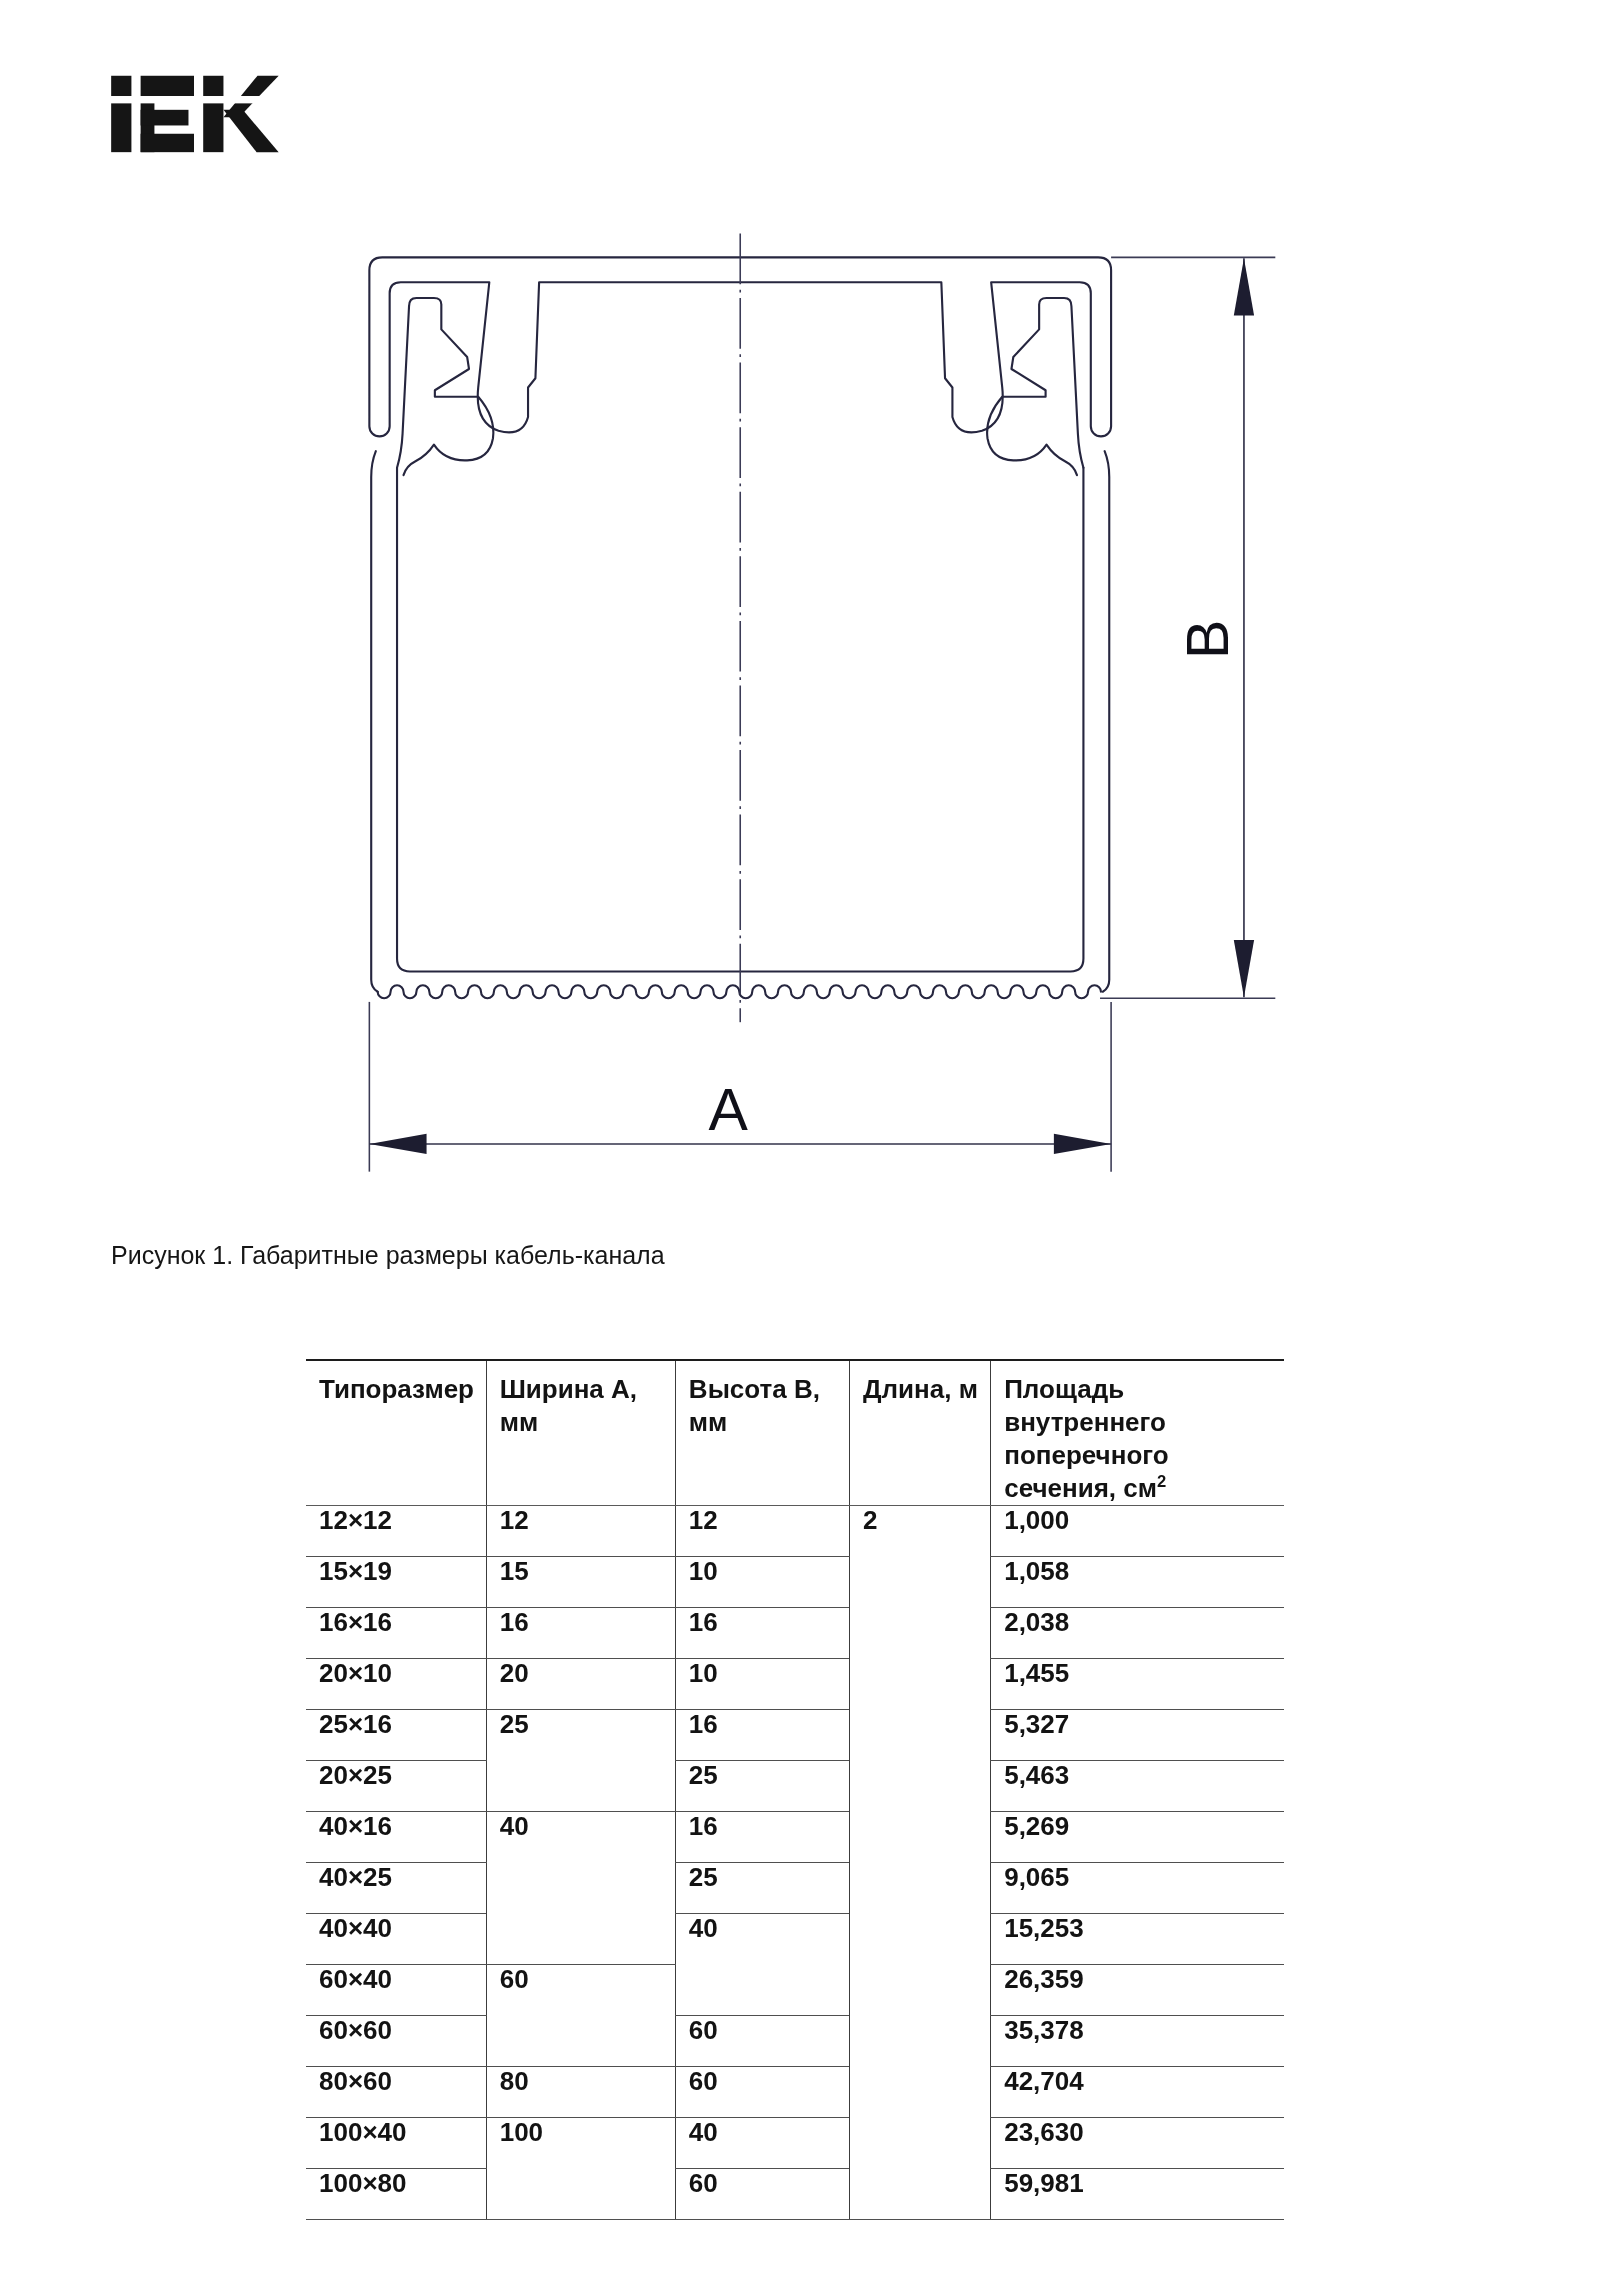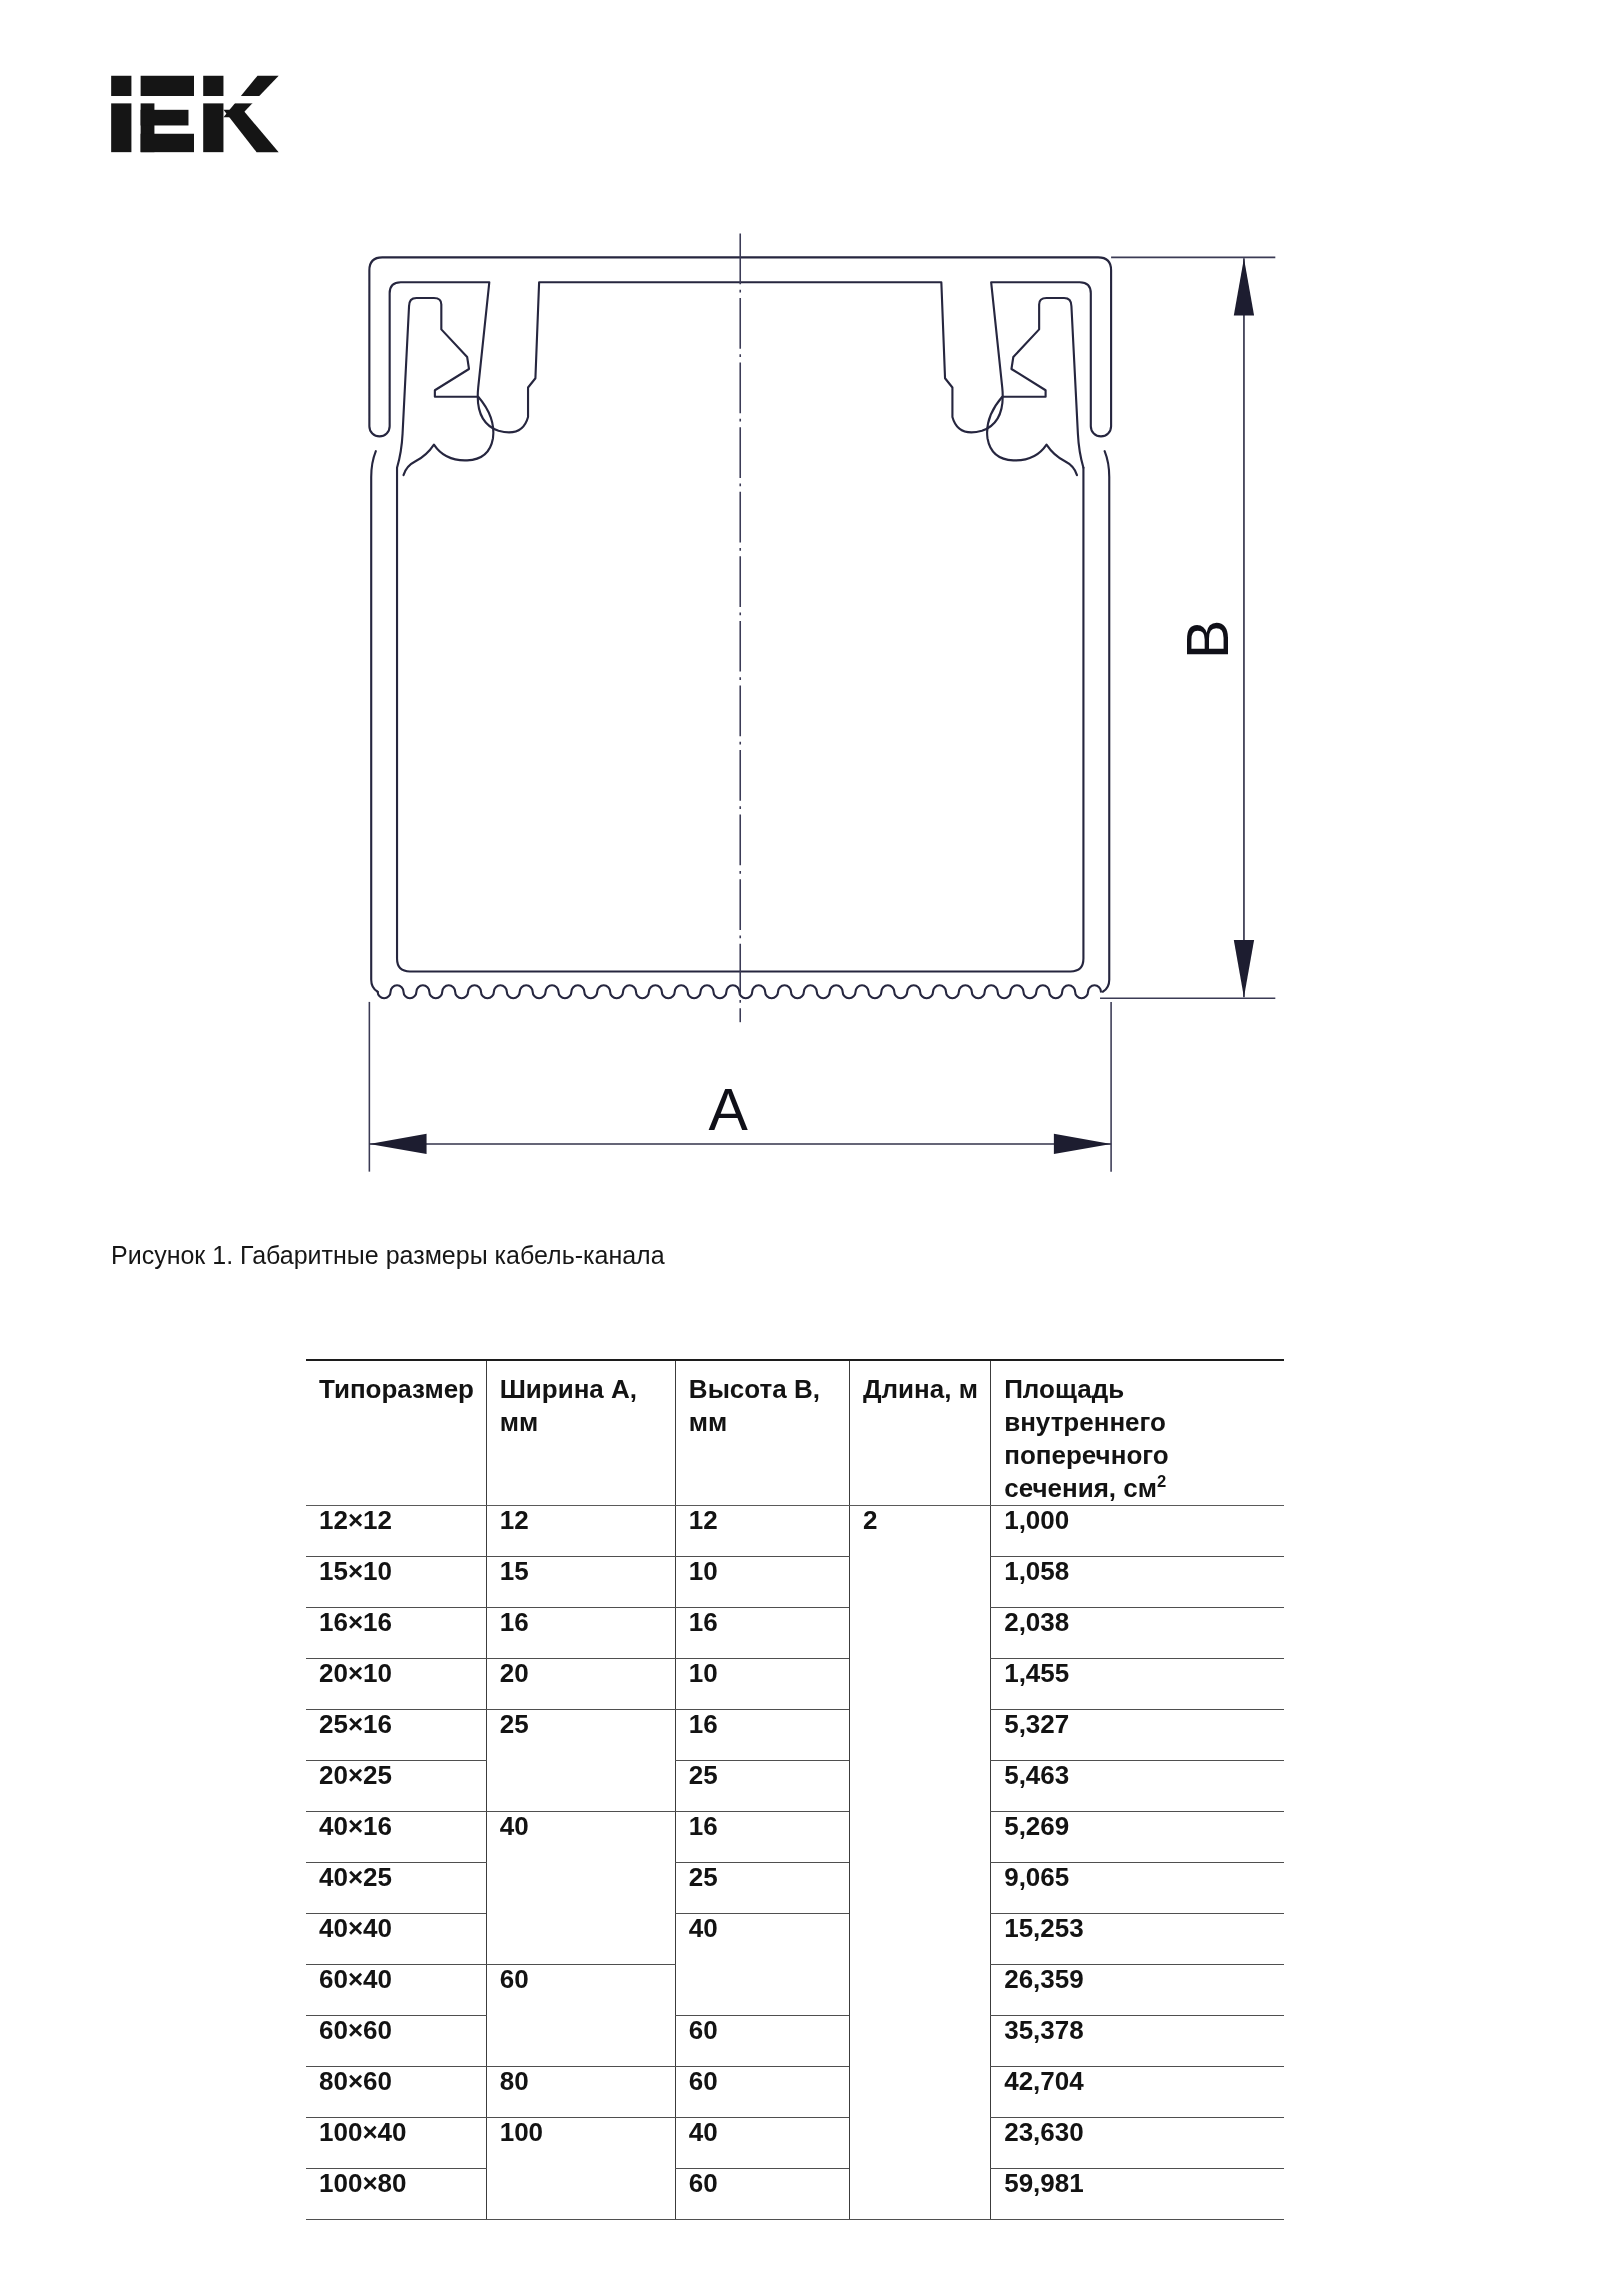--- a/index.html
+++ b/index.html
@@ -119,21 +119,21 @@
     </thead>
   <tbody>
       <tr>
         <td>12×12</td>
         <td>12</td>
         <td>12</td>
         <td rowspan="14">2</td>
         <td>1,000</td>
       </tr>
       <tr>
-        <td>15×10</td>
+        <td>15×19</td>
         <td>15</td>
         <td>10</td>
         <td>1,058</td>
       </tr>
       <tr>
         <td>16×16</td>
         <td>16</td>
         <td>16</td>
         <td>2,038</td>
       </tr>

